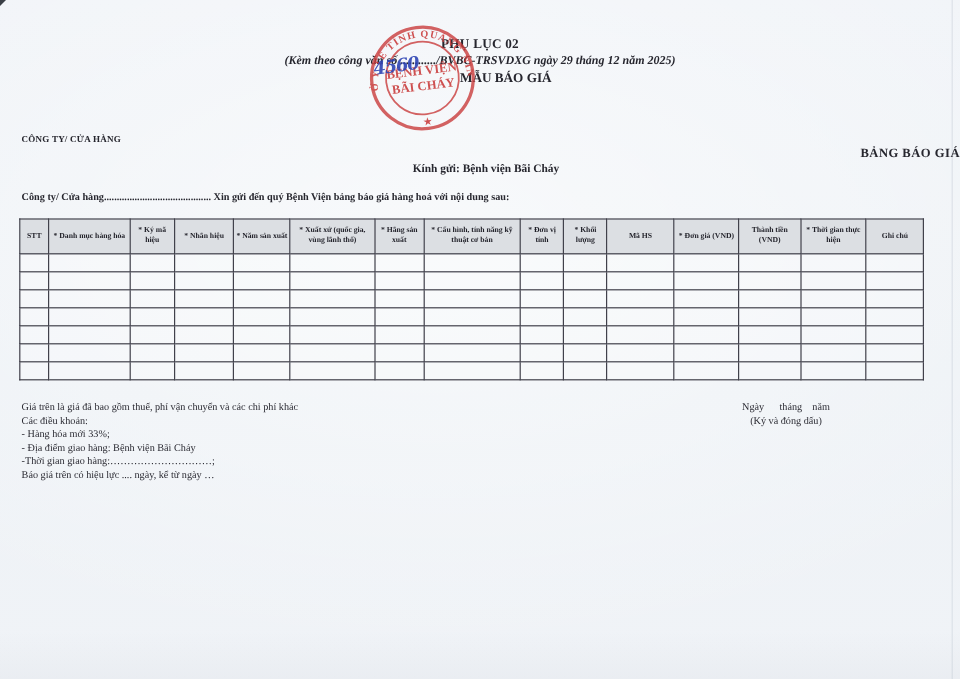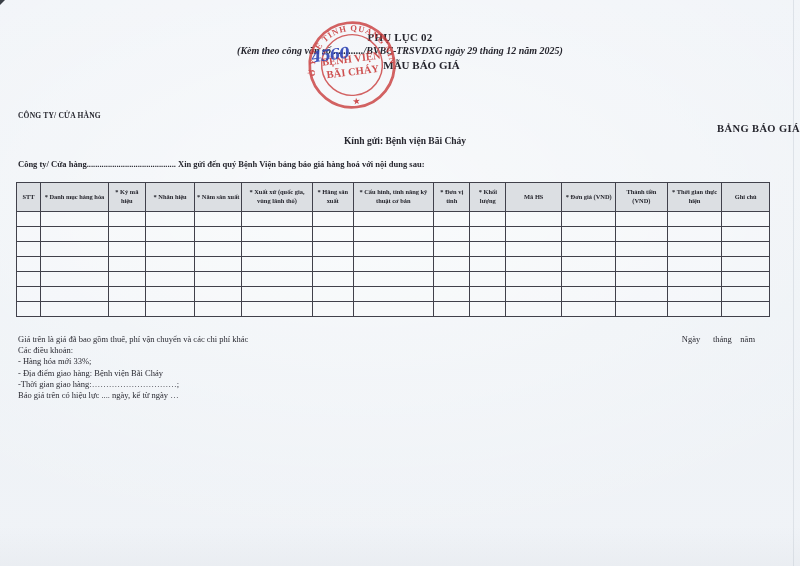--- a/index.html
+++ b/index.html
@@ -36,21 +36,21 @@
 
   table.quote { position:absolute; left:16px; top:182px; width:754px; border-collapse:collapse;
     table-layout:fixed; }
   table.quote th, table.quote td { border:1px solid #41414b; }
   table.quote th { background:#dcdfe3; font-size:6.4px; font-weight:bold; text-align:center;
     vertical-align:middle; padding:2px 1px; height:29px; line-height:1.35; color:#1f1f27; }
   table.quote td { height:15px; background:rgba(255,255,255,.25); }
 
   .notes { position:absolute; left:18px; top:334px; font-size:8.5px; line-height:11.2px; color:#2a2a32; }
   .notes div { white-space:pre; }
-  .sign-block { position:absolute; left:555px; top:334px; width:200px; text-align:right;
+  .sign-block { position:absolute; left:555px; top:334px; width:200px; text-align:center;
     font-size:8.5px; line-height:11.2px; color:#2a2a32; }
   .sign-block div { white-space:pre; }
 </style>
 </head>
 <body>
 
 <div class="corner-mark"></div>
 <div class="page-edge"></div>
 <div class="fold-shadow"></div>
 
@@ -244,13 +244,14 @@
     <div>Giá trên là giá đã bao gồm thuế, phí vận chuyển và các chi phí khác</div>
     <div>Các điều khoản:</div>
     <div>- Hàng hóa mới 33%;</div>
     <div>- Địa điểm giao hàng: Bệnh viện Bãi Cháy</div>
     <div>-Thời gian giao hàng:…………………………;</div>
     <div>Báo giá trên có hiệu lực .... ngày, kể từ ngày …</div>
   </div>
 
 <div class="sign-block">
   <div>Ngày      tháng    năm</div>
+  <div>(Ký và đóng dấu)</div>
 </div>
 
 </body></html>

